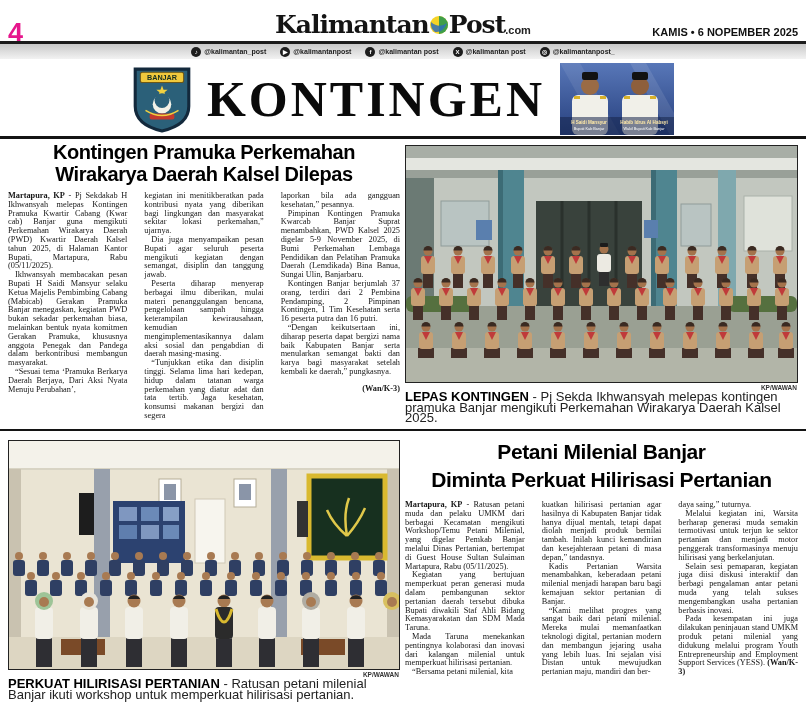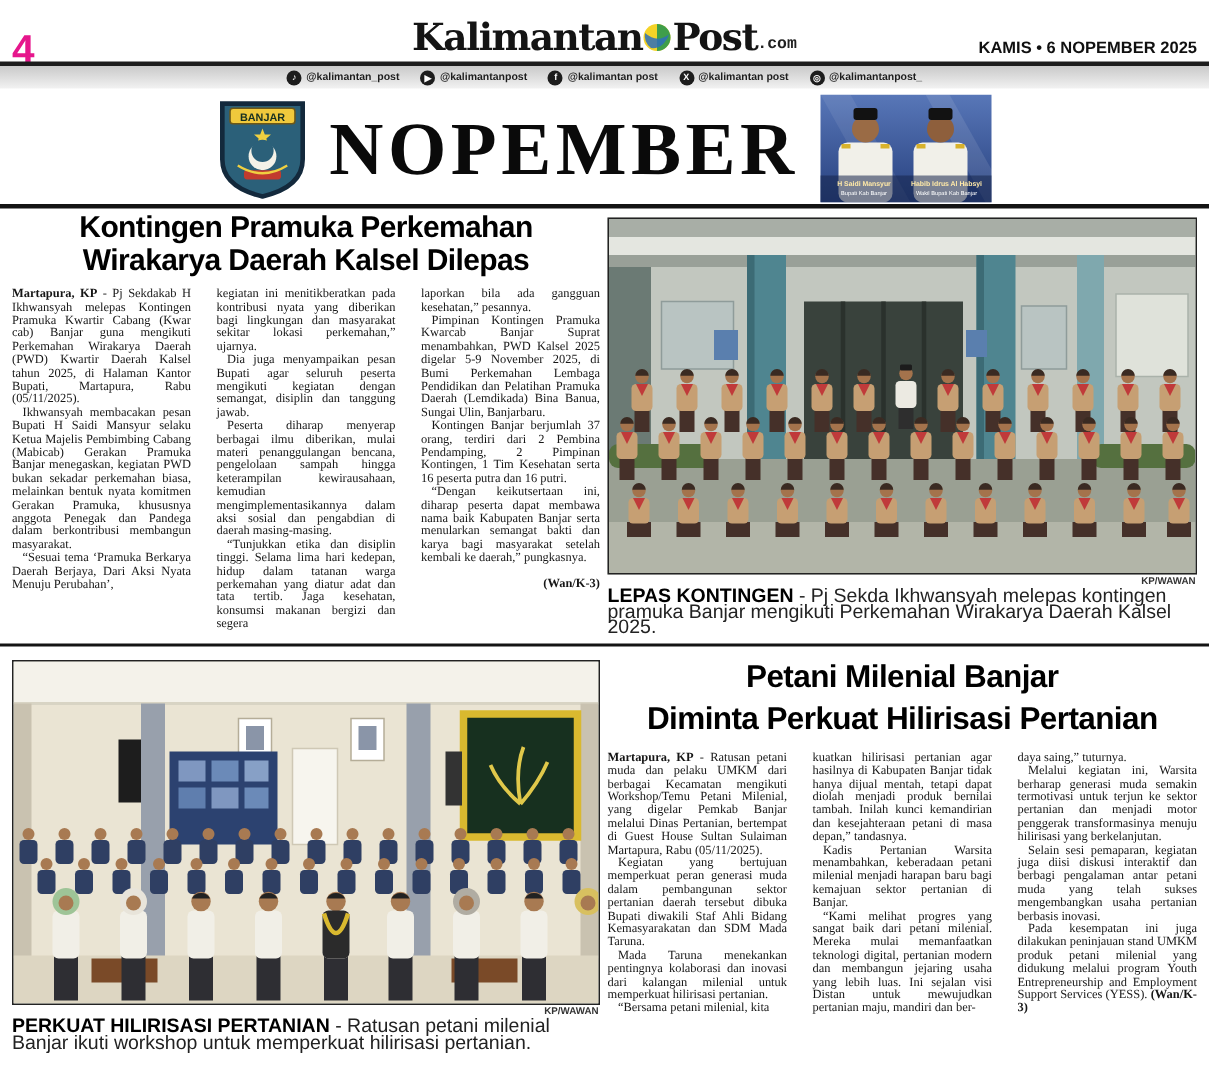--- a/index.html
+++ b/index.html
@@ -6,21 +6,21 @@
   .page{position:relative;width:806px;height:719px;background:#fff;overflow:hidden;
         font-family:"Liberation Serif",serif;color:#111;}
 
   
   .pagenum{position:absolute;left:8px;top:18px;font-family:"Liberation Sans",sans-serif;
            font-weight:bold;font-size:27px;color:#e6168c;}
   .mast{position:absolute;left:0;top:10px;width:100%;display:flex;justify-content:center;
         align-items:center;gap:0;}
   .mast .kword{font-family:"DejaVu Serif",serif;font-weight:bold;font-size:25px;
         letter-spacing:-1px;color:#141414;}
-  .mast .dotcom{font-family:Liberation Mono, monospace;font-weight:bold;font-size:11px;color:#222;
+  .mast .dotcom{font-family:Liberation Sans, sans-serif;font-weight:bold;font-size:11px;color:#222;
         align-self:flex-end;margin-bottom:3px;}
   .dateline{position:absolute;right:8px;top:26px;font-family:"Liberation Sans",sans-serif;
         font-weight:bold;font-size:11px;color:#101010;}
   .toprule{position:absolute;left:0;top:41px;width:100%;height:3px;background:#1c1c1c;}
   .socialbar{position:absolute;left:0;top:44px;width:100%;height:15px;
         background:linear-gradient(#c9c9c9,#f2f2f2);display:flex;justify-content:center;
         align-items:center;gap:14px;}
   .socitem{display:flex;align-items:center;gap:3px;font-family:"Liberation Sans",sans-serif;
         font-weight:bold;font-size:7px;color:#1d1d1d;}
   .sicon{width:10px;height:10px;border-radius:50%;background:#1d1d1d;color:#fff;
@@ -114,21 +114,21 @@
     <svg width="62" height="68" viewBox="0 0 60 66">
       <path d="M4,4 H56 V40 Q56,58 30,64 Q4,58 4,40 Z" fill="#2b6079" stroke="#13293c" stroke-width="3"></path>
       <rect x="9" y="7" width="42" height="10" rx="2" fill="#f0c93c" stroke="#6b5718" stroke-width="1"></rect>
       <text x="30" y="15" text-anchor="middle" font-family="Liberation Sans, sans-serif" font-size="7" font-weight="bold" fill="#173021">BANJAR</text>
       <polygon points="30,20 31.5,24 35.5,24 32.5,26.5 33.5,30.5 30,28 26.5,30.5 27.5,26.5 24.5,24 28.5,24" fill="#f0d040"></polygon>
       <circle cx="30" cy="38" r="9" fill="#f4f2e8"></circle>
       <circle cx="30" cy="34.5" r="7.2" fill="#2b6079"></circle>
       <rect x="18" y="47" width="24" height="6" rx="2" fill="#c23b2e"></rect>
       <path d="M14,44 q16,10 32,0" stroke="#f0d040" stroke-width="1.5" fill="none"></path>
     </svg>
-    <div class="secttitle">NOPEMBER</div>
+    <div class="secttitle">KONTINGEN</div>
     <svg width="116" height="72" viewBox="0 0 114 72">
       <defs>
         <linearGradient id="offbg" x1="0" y1="0" x2="0" y2="1">
           <stop offset="0" stop-color="#5877b8"></stop>
             <stop offset="1" stop-color="#27407e"></stop>
         </linearGradient>
       </defs>
       <rect width="114" height="72" fill="url(#offbg)"></rect>
       <path d="M0,0 L40,72 L60,72 L20,0 Z" fill="#ffffff" opacity="0.08"></path>
       <path d="M70,0 L110,72 L114,72 L114,50 L86,0 Z" fill="#ffffff" opacity="0.10"></path>
@@ -165,21 +165,21 @@
       <div class="bcol">
         <p class="first">kegiatan ini menitikberatkan pada kontribusi nyata yang diberikan bagi lingkungan dan masyarakat sekitar lokasi perkemahan,” ujarnya.</p>
         <p>Dia juga menyampaikan pesan Bupati agar seluruh peserta mengikuti kegiatan dengan semangat, disiplin dan tanggung jawab.</p>
         <p>Peserta diharap menyerap berbagai ilmu diberikan, mulai materi penanggulangan bencana, pengelolaan sampah hingga keterampilan kewirausahaan, kemudian mengimplementasikannya dalam aksi sosial dan pengabdian di daerah masing-masing.</p>
         <p>“Tunjukkan etika dan disiplin tinggi. Selama lima hari kedepan, hidup dalam tatanan warga perkemahan yang diatur adat dan tata tertib. Jaga kesehatan, konsumsi makanan bergizi dan segera</p>
       </div>
       <div class="bcol">
         <p class="first">laporkan bila ada gangguan kesehatan,” pesannya.</p>
         <p>Pimpinan Kontingen Pramuka Kwarcab Banjar Suprat menambahkan, PWD Kalsel 2025 digelar 5-9 November 2025, di Bumi Perkemahan Lembaga Pendidikan dan Pelatihan Pramuka Daerah (Lemdikada) Bina Banua, Sungai Ulin, Banjarbaru.</p>
         <p>Kontingen Banjar berjumlah 37 orang, terdiri dari 2 Pembina Pendamping, 2 Pimpinan Kontingen, 1 Tim Kesehatan serta 16 peserta putra dan 16 putri.</p>
-        <p>“Dengan keikutsertaan ini, diharap peserta dapat membawa nama baik Kabupaten Banjar serta menularkan semangat bakti dan karya bagi masyarakat setelah kembali ke daerah,” pungkasnya.</p>
+        <p>“Dengan keikutsertaan ini, diharap peserta dapat bergizi nama baik Kabupaten Banjar serta menularkan semangat bakti dan karya bagi masyarakat setelah kembali ke daerah,” pungkasnya.</p>
         <p class="signoff">(Wan/K-3)</p>
       </div>
     </div>
   </div>
 
   <div class="photo photo1">
     <svg width="391" height="236" viewBox="0 0 391 236" preserveAspectRatio="none">
       <defs>
         <g id="sc">
           <rect x="-5" y="6" width="10" height="16" fill="#453029"></rect>

